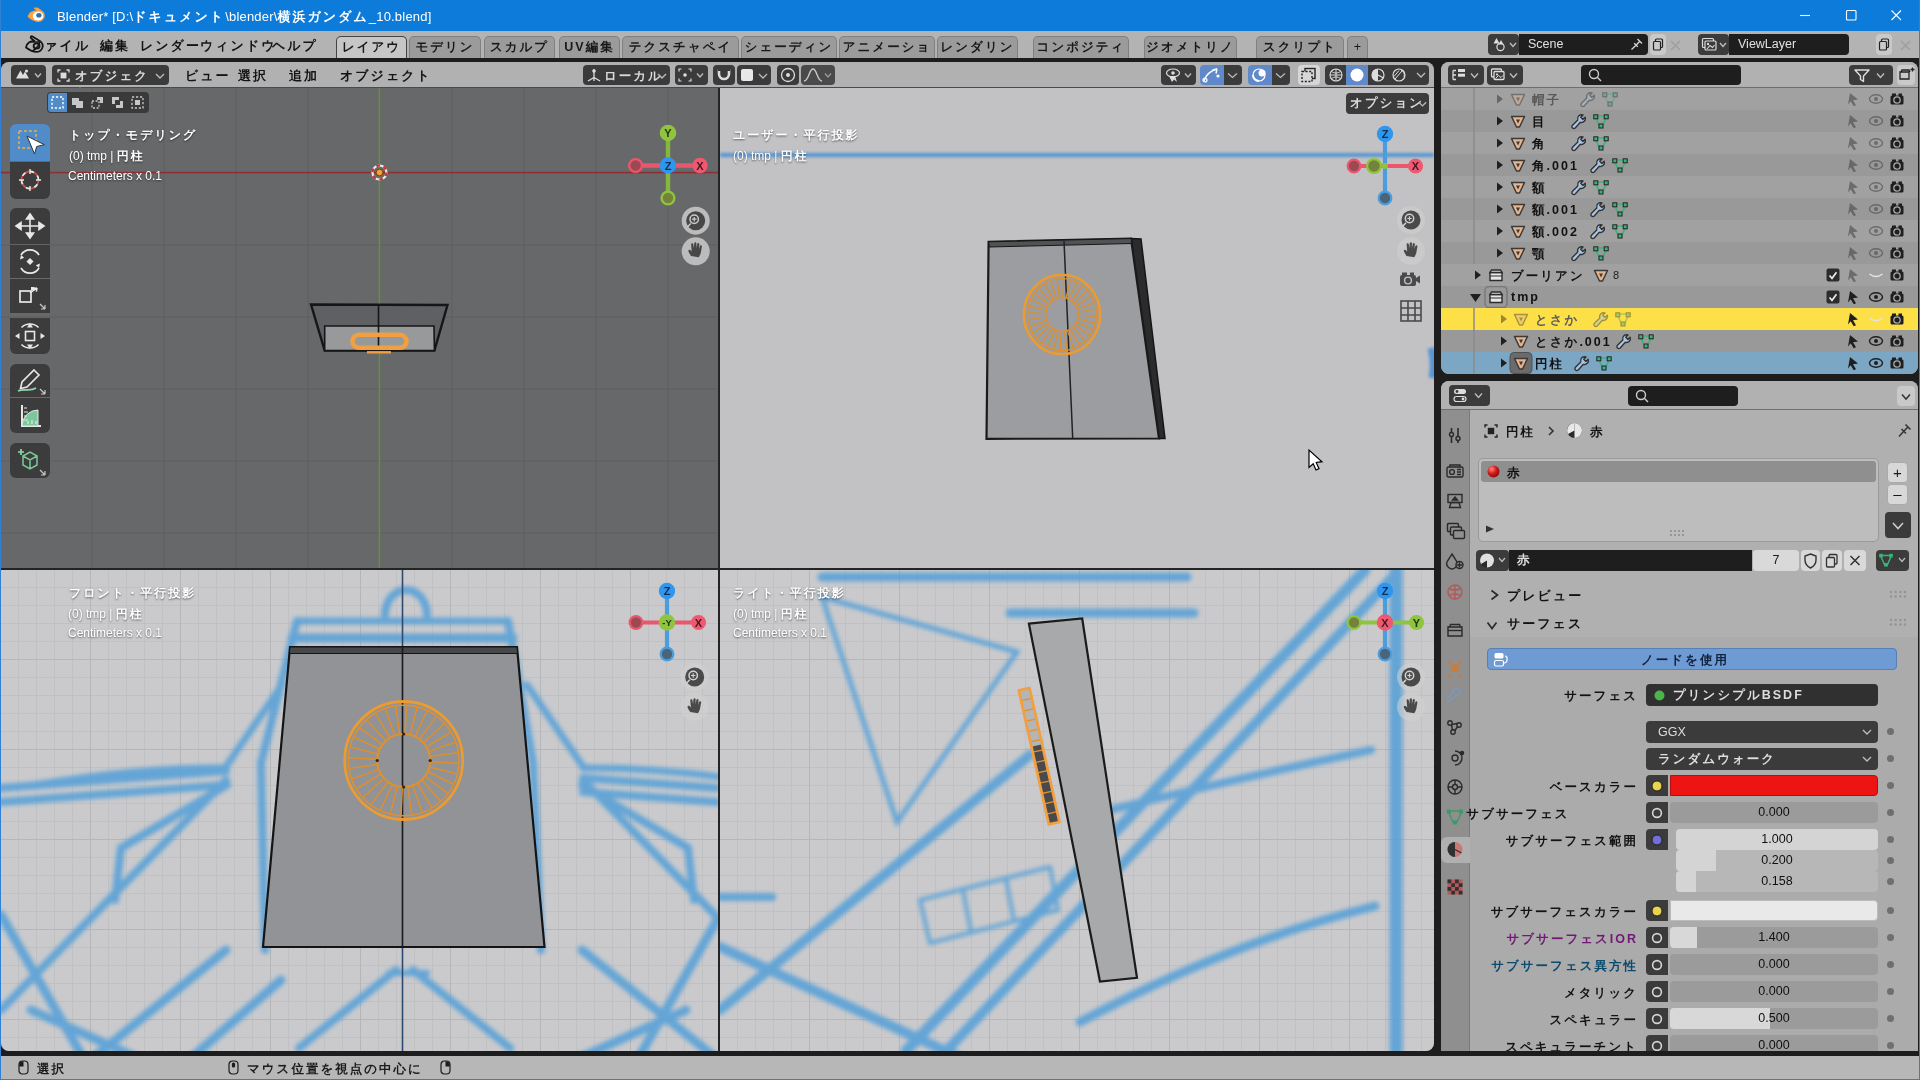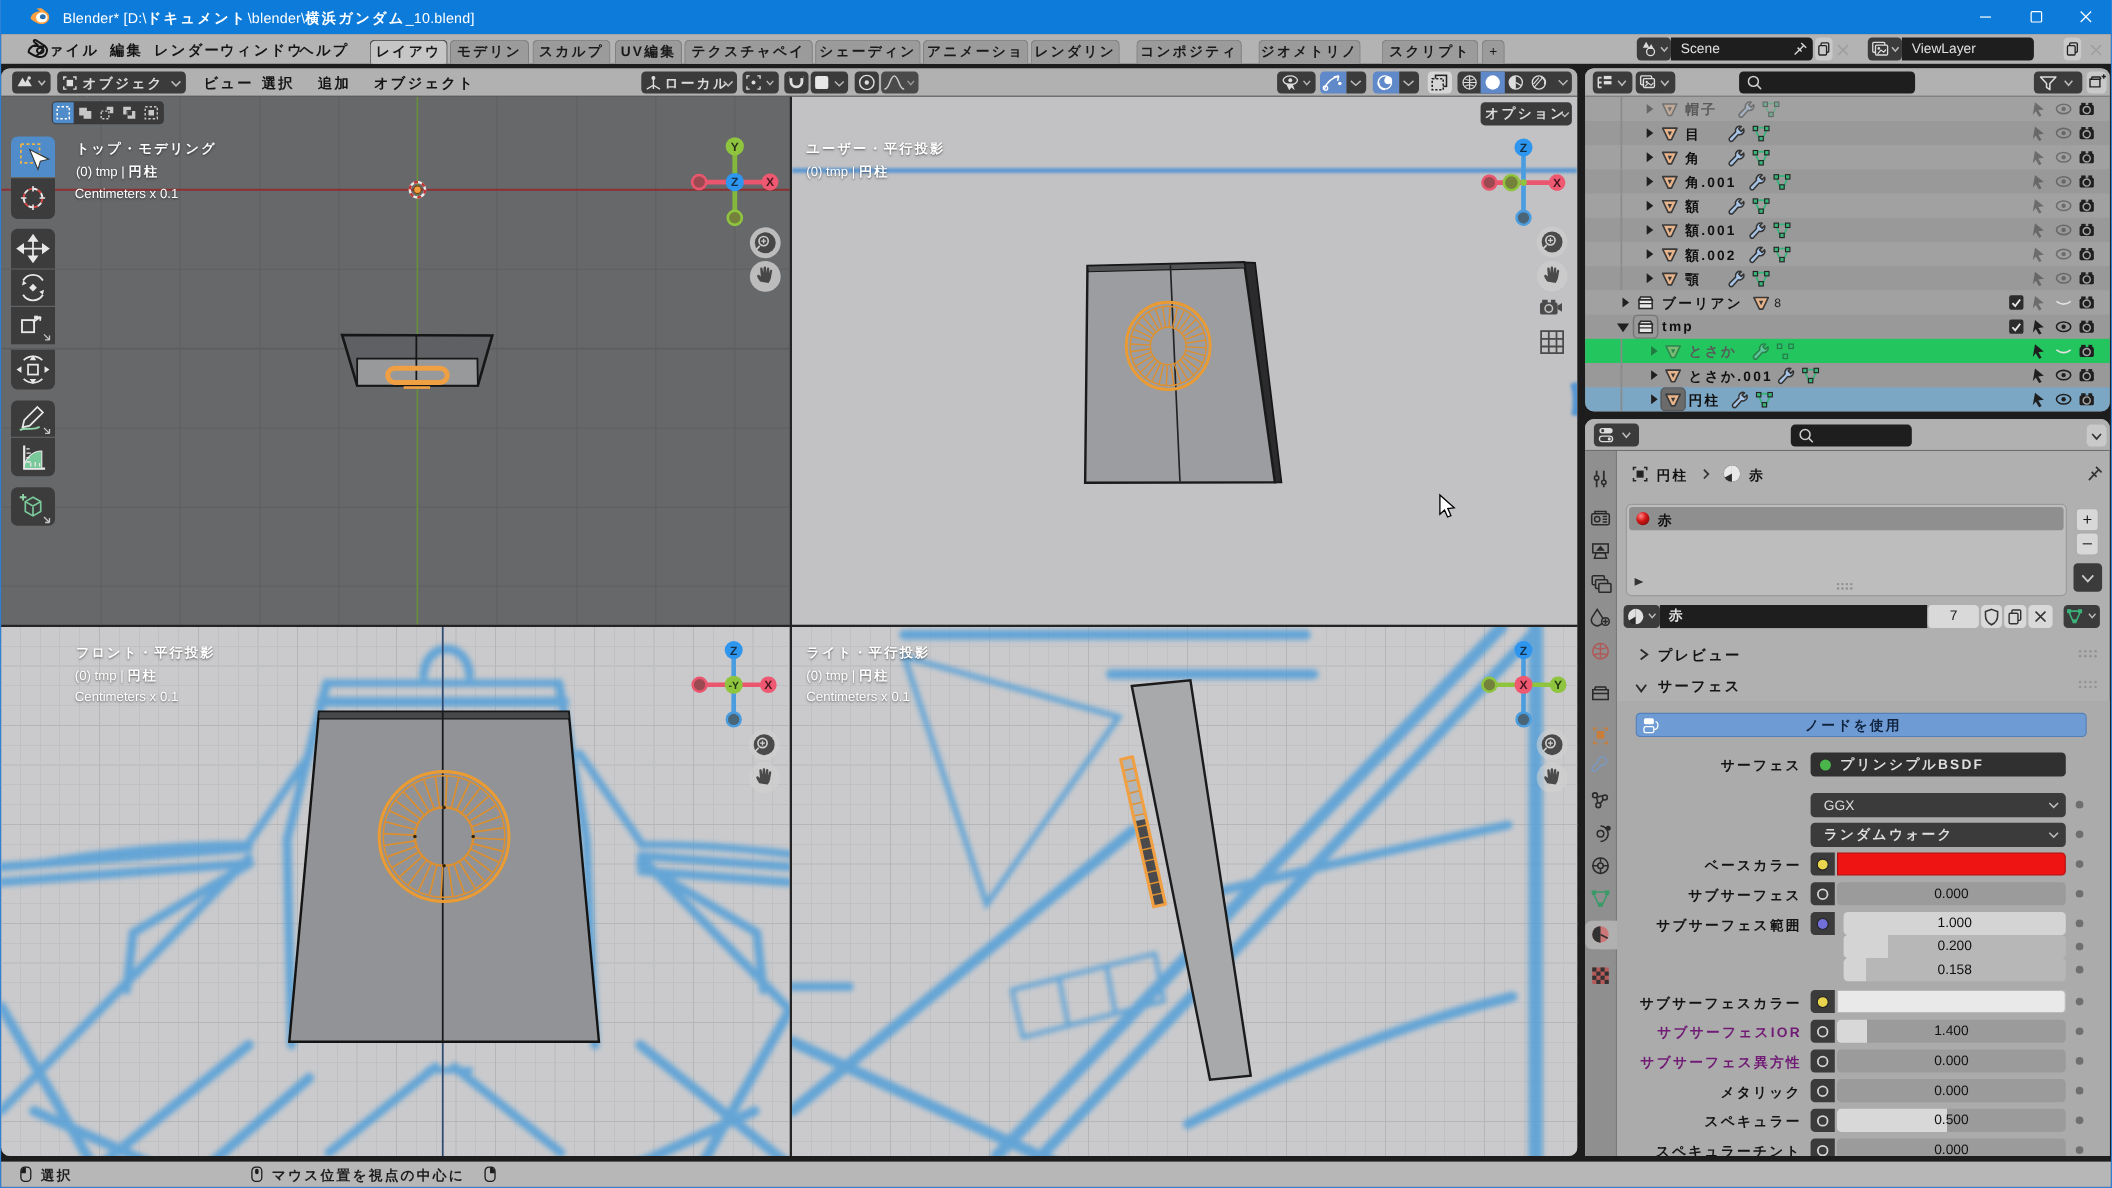--- a/index.html
+++ b/index.html
@@ -1001,21 +1001,21 @@
           </g>
           <g transform="translate(427,3)">
             <use href="#i-eye"></use>
           </g>
           <g transform="translate(448,3)">
             <use href="#i-cam"></use>
           </g>
         </svg>
 <span class="lbl jp" style="left:70px;">tmp</span>
 </div>
-<div class="orow" style="top:246px;background:#22c55e">
+<div class="orow" style="top:246px;background:#fde047">
 <svg width="477" height="22" viewBox="0 0 477 22" style="position:absolute;left:0;top:0">
           <line x1="33" y1="0" x2="33" y2="22" stroke="#8b8b8b" stroke-width="1.5"></line>
           <g transform="translate(55,3)" opacity="0.45">
             <use href="#i-arrow"></use>
           </g>
           <g transform="translate(72,3)" opacity="0.45">
             <use href="#i-tri"></use>
           </g>
           <g transform="translate(152,3)" opacity="0.45">
             <use href="#i-wrench"></use>
@@ -1334,21 +1334,21 @@
           <path d="M2 2 l4 4 4-4" stroke="#bbb" stroke-width="1.4" fill="none"></path>
         </svg></div>
       <div class="abs" style="left:446px;top:374px;width:7px;height:7px;border-radius:50%;background:#6f6f6f"></div>
       <div class="abs jp" style="right:280px;top:398px;width:240px;text-align:right;font-size:12.5px;color:#131313">ベースカラー</div>
       <div class="abs" style="left:205px;top:394px;width:22px;height:21px;background:#3b3b3b;border-radius:4px 0 0 4px"></div>
       <svg class="abs" style="left:210px;top:399px" width="12" height="12" viewBox="0 0 12 12">
         <circle cx="6" cy="6" r="5" fill="#e8d44d" stroke="#222" stroke-width="1"></circle>
       </svg>
       <div class="abs" style="left:229px;top:394px;width:208px;height:21px;background:#ef1414;border-radius:0 4px 4px 0;border:1px solid #b01010"></div>
       <div class="abs" style="left:446px;top:401px;width:7px;height:7px;border-radius:50%;background:#6f6f6f"></div>
-      <div class="abs jp" style="right:280px;top:425px;width:240px;text-align:right;font-size:12.5px;color:#131313">サブサーフェス</div>
+      <div class="abs jp" style="right:280px;top:425px;width:240px;text-align:center;font-size:12.5px;color:#131313">サブサーフェス</div>
       <div class="abs" style="left:205px;top:421px;width:22px;height:21px;background:#3b3b3b;border-radius:4px 0 0 4px"></div>
       <svg class="abs" style="left:210px;top:426px" width="12" height="12" viewBox="0 0 12 12">
         <circle cx="6" cy="6" r="4.4" fill="none" stroke="#d5d5d5" stroke-width="1.6"></circle>
       </svg>
       <div class="abs" style="left:229px;top:421px;width:208px;height:21px;background:#9b9b9b;border-radius:4px;font-size:12.5px;color:#101010;text-align:center;line-height:21px">0.000</div>
       <div class="abs" style="left:446px;top:428px;width:7px;height:7px;border-radius:50%;background:#6f6f6f"></div>
       <div class="abs jp" style="right:280px;top:452px;width:240px;text-align:right;font-size:12.5px;color:#131313">サブサーフェス範囲</div>
       <div class="abs" style="left:205px;top:448px;width:22px;height:21px;background:#3b3b3b;border-radius:4px 0 0 4px"></div>
       <svg class="abs" style="left:210px;top:453px" width="12" height="12" viewBox="0 0 12 12">
         <circle cx="6" cy="6" r="5" fill="#7070d8" stroke="#222" stroke-width="1"></circle>
@@ -1366,21 +1366,21 @@
       </svg>
       <div class="abs" style="left:229px;top:519px;width:208px;height:21px;background:#e9e9e9;border-radius:0 4px 4px 0;border:1px solid #bbb"></div>
       <div class="abs" style="left:446px;top:526px;width:7px;height:7px;border-radius:50%;background:#6f6f6f"></div>
       <div class="abs jp" style="right:280px;top:550px;width:240px;text-align:right;font-size:12.5px;color:#701a75">サブサーフェスIOR</div>
       <div class="abs" style="left:205px;top:546px;width:22px;height:21px;background:#3b3b3b;border-radius:4px 0 0 4px"></div>
       <svg class="abs" style="left:210px;top:551px" width="12" height="12" viewBox="0 0 12 12">
         <circle cx="6" cy="6" r="4.4" fill="none" stroke="#d5d5d5" stroke-width="1.6"></circle>
       </svg>
       <div class="abs" style="left:229px;top:546px;width:208px;height:21px;background:linear-gradient(to right,#d8d8d8 0 13%,#9b9b9b 13% 100%);border-radius:4px;font-size:12.5px;color:#101010;text-align:center;line-height:21px">1.400</div>
       <div class="abs" style="left:446px;top:553px;width:7px;height:7px;border-radius:50%;background:#6f6f6f"></div>
-      <div class="abs jp" style="right:280px;top:577px;width:240px;text-align:right;font-size:12.5px;color:#701a75">サブサーフェス異方性</div>
+      <div class="abs jp" style="right:280px;top:577px;width:240px;text-align:right;font-size:12.5px;color:#0c4a6e">サブサーフェス異方性</div>
       <div class="abs" style="left:205px;top:573px;width:22px;height:21px;background:#3b3b3b;border-radius:4px 0 0 4px"></div>
       <svg class="abs" style="left:210px;top:578px" width="12" height="12" viewBox="0 0 12 12">
         <circle cx="6" cy="6" r="4.4" fill="none" stroke="#d5d5d5" stroke-width="1.6"></circle>
       </svg>
       <div class="abs" style="left:229px;top:573px;width:208px;height:21px;background:#9b9b9b;border-radius:4px;font-size:12.5px;color:#101010;text-align:center;line-height:21px">0.000</div>
       <div class="abs" style="left:446px;top:580px;width:7px;height:7px;border-radius:50%;background:#6f6f6f"></div>
       <div class="abs jp" style="right:280px;top:604px;width:240px;text-align:right;font-size:12.5px;color:#131313">メタリック</div>
       <div class="abs" style="left:205px;top:600px;width:22px;height:21px;background:#3b3b3b;border-radius:4px 0 0 4px"></div>
       <svg class="abs" style="left:210px;top:605px" width="12" height="12" viewBox="0 0 12 12">
         <circle cx="6" cy="6" r="4.4" fill="none" stroke="#d5d5d5" stroke-width="1.6"></circle>

